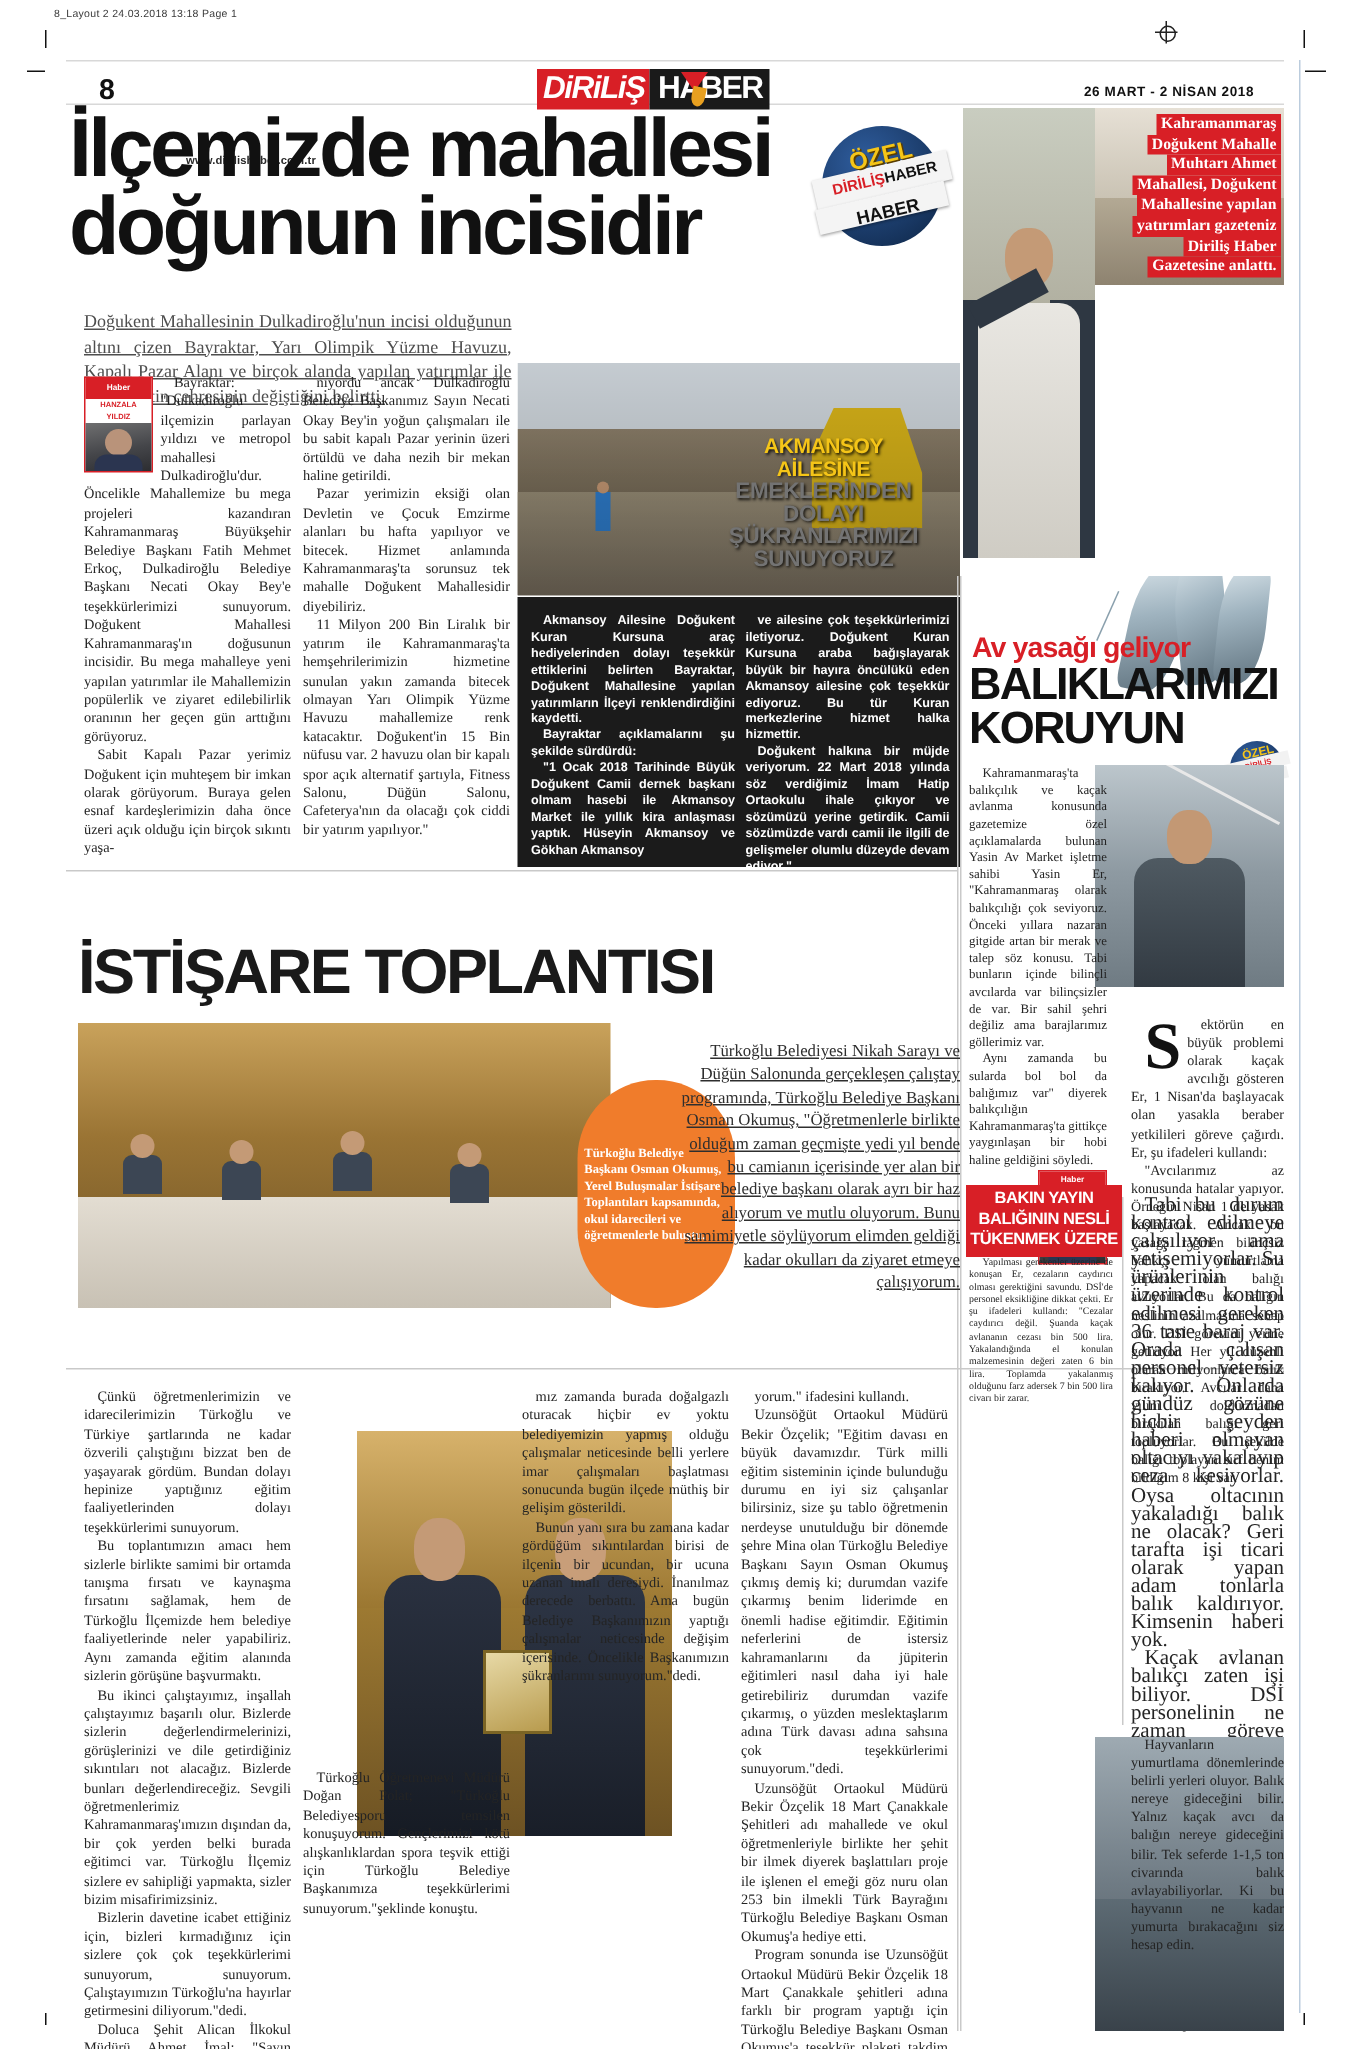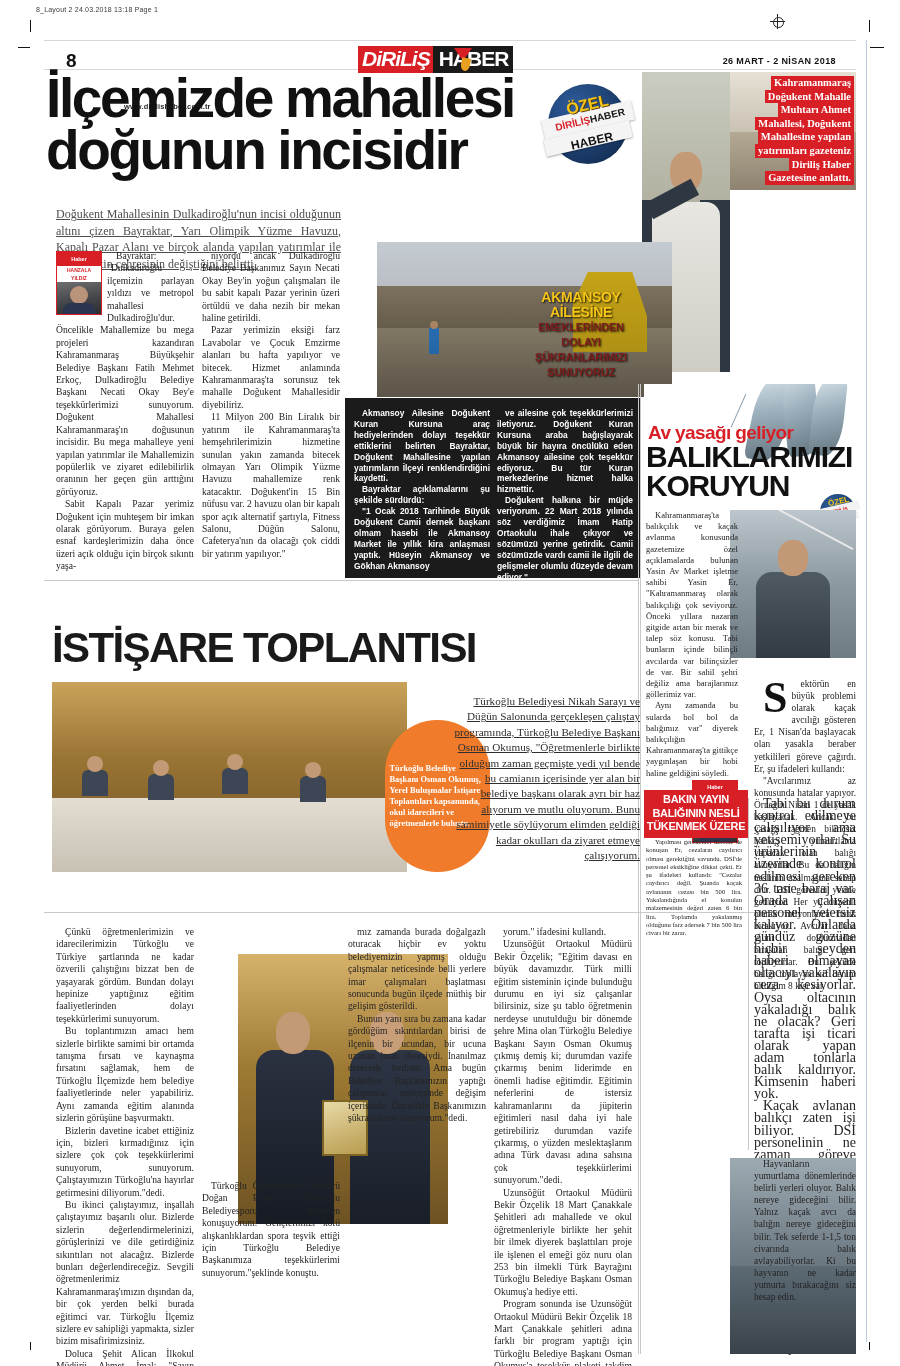--- a/index.html
+++ b/index.html
@@ -100,38 +100,38 @@
             border-radius:50%;background:#b9937a;}
   .chip .ph:after{content:"";position:absolute;left:6px;top:21px;width:32px;height:14px;
             border-radius:8px 8px 0 0;background:#2b3550;}
 
   
   .col{position:absolute;font-family:"Liberation Serif",serif;font-size:9.6px;
        line-height:12.4px;text-align:justify;color:#242424;}
   .col p{margin:0 0 0 0;text-indent:9px;}
 
   
-  .akm-photo{position:absolute;left:315px;top:210px;width:325px;height:155px;overflow:hidden;margin-left:32px;}
+  .akm-photo{position:absolute;left:315px;top:210px;width:325px;height:155px;overflow:hidden;}
   .akm-sky{position:absolute;left:0;top:0;width:295px;height:44px;background:#cfd6dc;}
   .akm-grd{position:absolute;left:0;top:44px;width:295px;height:111px;
            background:linear-gradient(180deg,#8c7f6a 0%,#6f6450 60%,#5d5443 100%);}
   .akm-dirt{position:absolute;left:0;top:86px;width:295px;height:69px;
            background:linear-gradient(180deg,#9a8f78,#7a7060);}
   .akm-dig{position:absolute;left:196px;top:30px;width:74px;height:80px;background:#d8b319;
            clip-path:polygon(20% 0,80% 0,100% 55%,100% 100%,0 100%,0 40%);}
   .akm-man{position:absolute;left:52px;top:86px;width:10px;height:26px;background:#2f7fd0;}
   .akm-man:after{content:"";position:absolute;left:1px;top:-7px;width:8px;height:8px;
            border-radius:50%;background:#c99b76;}
   .akm-overlay{position:absolute;left:0;top:0;width:295px;height:155px;
            background:linear-gradient(180deg,rgba(0,0,0,.05),rgba(0,0,0,.25));}
   .akm-txt{position:absolute;left:118px;top:48px;width:172px;text-align:center;
            font-family:"Liberation Sans",sans-serif;font-weight:bold;line-height:15px;}
   .akm-txt .y{color:#f5c518;font-size:14px;letter-spacing:-.3px;
               text-shadow:1px 1px 2px rgba(0,0,0,.85);display:block;}
-  .akm-txt .w{color:#7f1d1d;font-size:11px;letter-spacing:-.2px;
+  .akm-txt .w{color:#737373;font-size:15px;letter-spacing:-.2px;
               text-shadow:1px 1px 2px rgba(0,0,0,.85);display:block;}
 
   
   .man-photo{position:absolute;left:612px;top:40px;width:88px;height:300px;overflow:hidden;
              background:linear-gradient(180deg,#c9cdc0 0%,#a9a696 60%,#8d8a7b 100%);}
   .man-photo .shirt{position:absolute;left:10px;top:130px;width:68px;height:170px;
              background:linear-gradient(180deg,#e9e7e2,#cfccc4);border-radius:14px 14px 0 0;}
   .man-photo .jack{position:absolute;left:0px;top:128px;width:30px;height:172px;background:#2e3742;}
   .man-photo .jack2{position:absolute;left:58px;top:128px;width:30px;height:172px;background:#2e3742;}
   .man-photo .head{position:absolute;left:28px;top:80px;width:32px;height:40px;border-radius:45%;
@@ -340,21 +340,21 @@
         <div class="nm">YILDIZ</div>
         <div class="ph"></div>
       </div>
     </div>
     <p>Bayraktar: "Dulkadiroğlu ilçemizin parlayan yıldızı ve metropol mahallesi Dulkadiroğlu'dur. Öncelikle Mahallemize bu mega projeleri kazandıran Kahramanmaraş Büyükşehir Belediye Başkanı Fatih Mehmet Erkoç, Dulkadiroğlu Belediye Başkanı Necati Okay Bey'e teşekkürlerimizi sunuyorum. Doğukent Mahallesi Kahramanmaraş'ın doğusunun incisidir. Bu mega mahalleye yeni yapılan yatırımlar ile Mahallemizin popülerlik ve ziyaret edilebilirlik oranının her geçen gün arttığını görüyoruz.</p>
     <p>Sabit Kapalı Pazar yerimiz Doğukent için muhteşem bir imkan olarak görüyorum. Buraya gelen esnaf kardeşlerimizin daha önce üzeri açık olduğu için birçok sıkıntı yaşa-</p>
   </div>
 
   <div class="col b2">
     <p>nıyordu ancak Dulkadiroğlu Belediye Başkanımız Sayın Necati Okay Bey'in yoğun çalışmaları ile bu sabit kapalı Pazar yerinin üzeri örtüldü ve daha nezih bir mekan haline getirildi.</p>
-    <p>Pazar yerimizin eksiği farz Lavabolar ve Çocuk Emzirme alanları bu hafta yapılıyor ve bitecek. Hizmet anlamında Kahramanmaraş'ta sorunsuz tek mahalle Doğukent Mahallesidir diyebiliriz.</p>
+    <p>Pazar yerimizin eksiği olan Devletin ve Çocuk Emzirme alanları bu hafta yapılıyor ve bitecek. Hizmet anlamında Kahramanmaraş'ta sorunsuz tek mahalle Doğukent Mahallesidir diyebiliriz.</p>
     <p>11 Milyon 200 Bin Liralık bir yatırım ile Kahramanmaraş'ta hemşehrilerimizin hizmetine sunulan yakın zamanda bitecek olmayan Yarı Olimpik Yüzme Havuzu mahallemize renk katacaktır. Doğukent'in 15 Bin nüfusu var. 2 havuzu olan bir kapalı spor açık alternatif şartıyla, Fitness Salonu, Düğün Salonu, Cafeterya'nın da olacağı çok ciddi bir yatırım yapılıyor."</p>
   </div>
 
   <div class="akm-photo">
     <div class="akm-sky"></div>
     <div class="akm-grd"></div>
     <div class="akm-dirt"></div>
     <div class="akm-dig"></div>
     <div class="akm-man"></div>
     <div class="akm-overlay"></div>
@@ -475,22 +475,22 @@
 
   <div class="orange-circ">
     <div class="t">Türkoğlu Belediye Başkanı Osman Okumuş, Yerel Buluşmalar İstişare Toplantıları kapsamında, okul idarecileri ve öğretmenlerle buluştu.</div>
   </div>
 
   <div class="tk-lead">Türkoğlu Belediyesi Nikah Sarayı ve Düğün Salonunda gerçekleşen çalıştay programında, Türkoğlu Belediye Başkanı Osman Okumuş, "Öğretmenlerle birlikte olduğum zaman geçmişte yedi yıl bende bu camianın içerisinde yer alan bir belediye başkanı olarak ayrı bir haz alıyorum ve mutlu oluyorum. Bunu samimiyetle söylüyorum elimden geldiği kadar okulları da ziyaret etmeye çalışıyorum.</div>
 
   <div class="col b3">
     <p>Çünkü öğretmenlerimizin ve idarecilerimizin Türkoğlu ve Türkiye şartlarında ne kadar özverili çalıştığını bizzat ben de yaşayarak gördüm. Bundan dolayı hepinize yaptığınız eğitim faaliyetlerinden dolayı teşekkürlerimi sunuyorum.</p>
     <p>Bu toplantımızın amacı hem sizlerle birlikte samimi bir ortamda tanışma fırsatı ve kaynaşma fırsatını sağlamak, hem de Türkoğlu İlçemizde hem belediye faaliyetlerinde neler yapabiliriz. Aynı zamanda eğitim alanında sizlerin görüşüne başvurmaktı.</p>
+    <p>Bu ikinci çalıştayımız, inşallah çalıştayımız başarılı olur. Bizlerde sizlerin değerlendirmelerinizi, görüşlerinizi ve dile getirdiğiniz sıkıntıları not alacağız. Bizlerde bunları değerlendireceğiz. Sevgili öğretmenlerimiz Kahramanmaraş'ımızın dışından da, bir çok yerden belki burada eğitimci var. Türkoğlu İlçemiz sizlere ev sahipliği yapmakta, sizler bizim misafirimizsiniz.</p>
     <p>Bizlerin davetine icabet ettiğiniz için, bizleri kırmadığınız için sizlere çok çok teşekkürlerimi sunuyorum, sunuyorum. Çalıştayımızın Türkoğlu'na hayırlar getirmesini diliyorum."dedi.</p>
-    <p>Bu ikinci çalıştayımız, inşallah çalıştayımız başarılı olur. Bizlerde sizlerin değerlendirmelerinizi, görüşlerinizi ve dile getirdiğiniz sıkıntıları not alacağız. Bizlerde bunları değerlendireceğiz. Sevgili öğretmenlerimiz Kahramanmaraş'ımızın dışından da, bir çok yerden belki burada eğitimci var. Türkoğlu İlçemiz sizlere ev sahipliği yapmakta, sizler bizim misafirimizsiniz.</p>
     <p>Doluca Şehit Alican İlkokul Müdürü Ahmet İmal; "Sayın Belediye Başkanımıza teşekkürlerimi sunuyorum. Burada</p>
   </div>
 
   <div class="plaque-photo">
     <div class="wall"></div>
     <div class="p1"></div>
     <div class="p2"></div>
     <div class="h1"></div>
     <div class="h2"></div>
     <div class="plq"></div>

